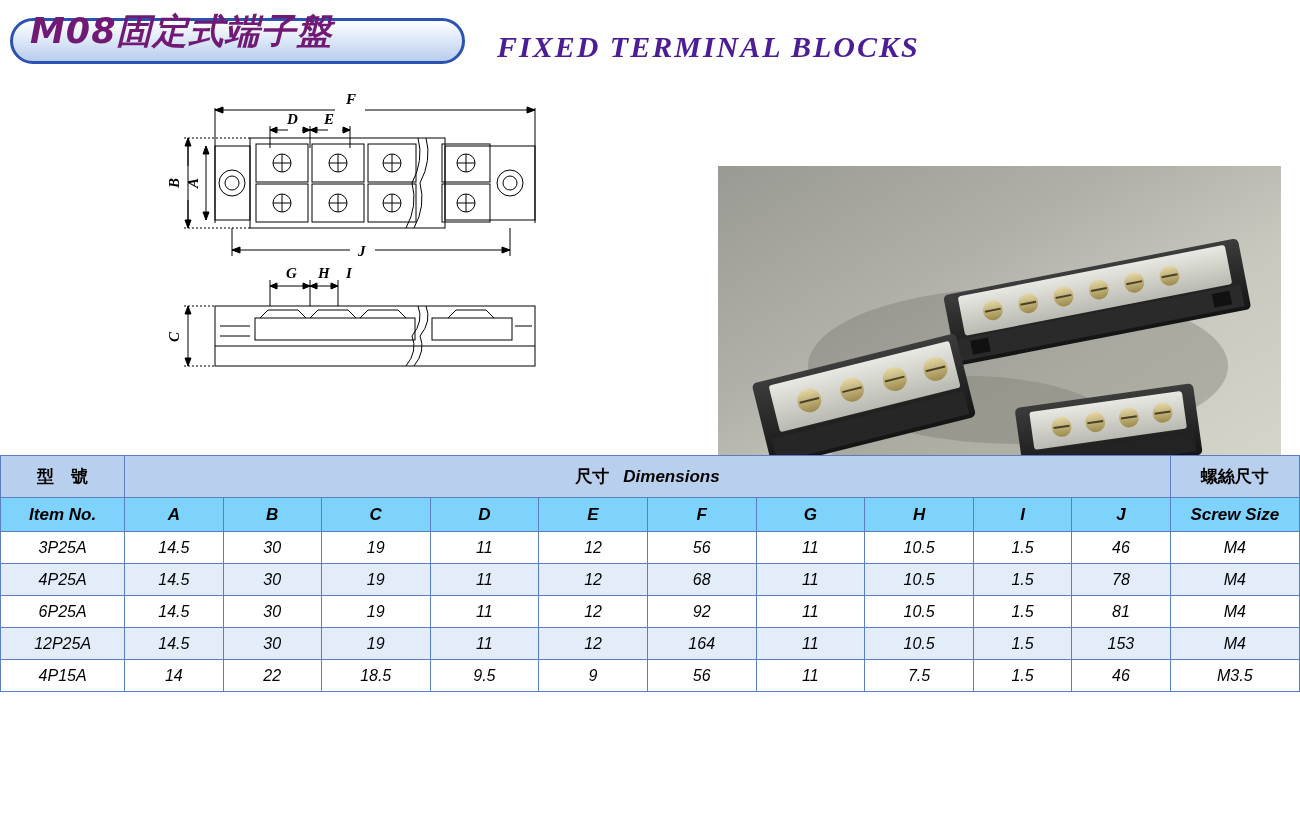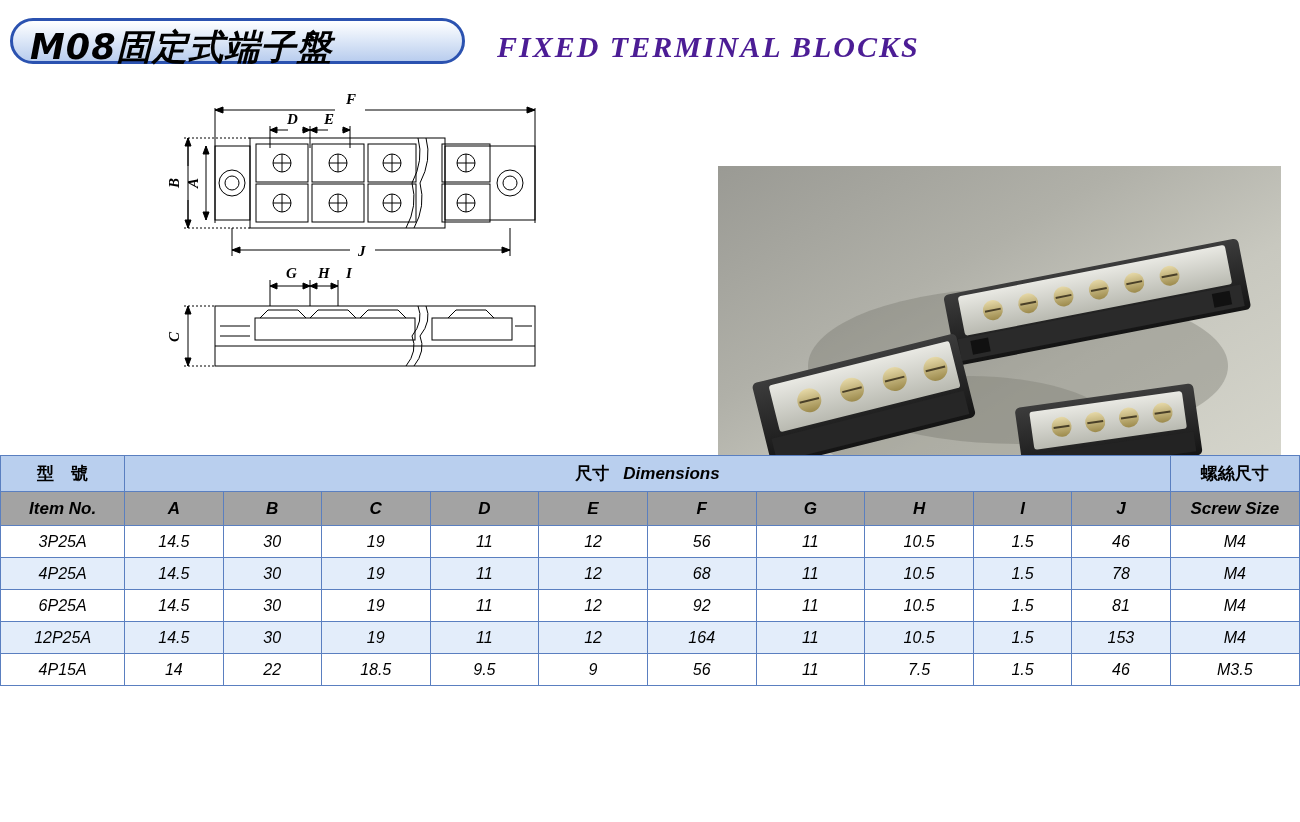--- a/index.html
+++ b/index.html
@@ -25,26 +25,26 @@
     top: 18px;
     width: 455px;
     height: 46px;
     border: 3px solid #2b52b0;
     border-radius: 23px;
     background: linear-gradient(to bottom, #ffffff 0%, #dfe9f8 45%, #b9cdee 100%);
   }
   .title-cn {
     position: absolute;
     left: 30px;
-    top: 24px;
+    top: 8px;
     font-family: "DejaVu Serif", serif;
     font-weight: bold;
     font-style: italic;
     font-size: 35px;
-    color: #000000;
+    color: #701a75;
     letter-spacing: 1px;
     white-space: nowrap;
     z-index: 3;
   }
   .title-en {
     position: absolute;
     left: 497px;
     top: 30px;
     font-family: "Liberation Serif", serif;
     font-weight: bold;
@@ -90,27 +90,27 @@
     border-collapse: collapse;
     table-layout: fixed;
   }
   table.spec th, table.spec td {
     border: 1px solid #5a7fc0;
     text-align: center;
     font-size: 16px;
   }
   thead tr.head-top th {
     background: #b9cfee;
-    height: 36px;
+    height: 42px;
     font-size: 17px;
     font-weight: bold;
     color: #000;
   }
   thead tr.head-bottom th {
-    background: #a3a3a3;
+    background: #7dd3fc;
     height: 34px;
     font-size: 17px;
     font-weight: bold;
     font-style: italic;
     color: #000;
   }
   tbody td {
     height: 32px;
     font-style: italic;
     font-size: 17px;

